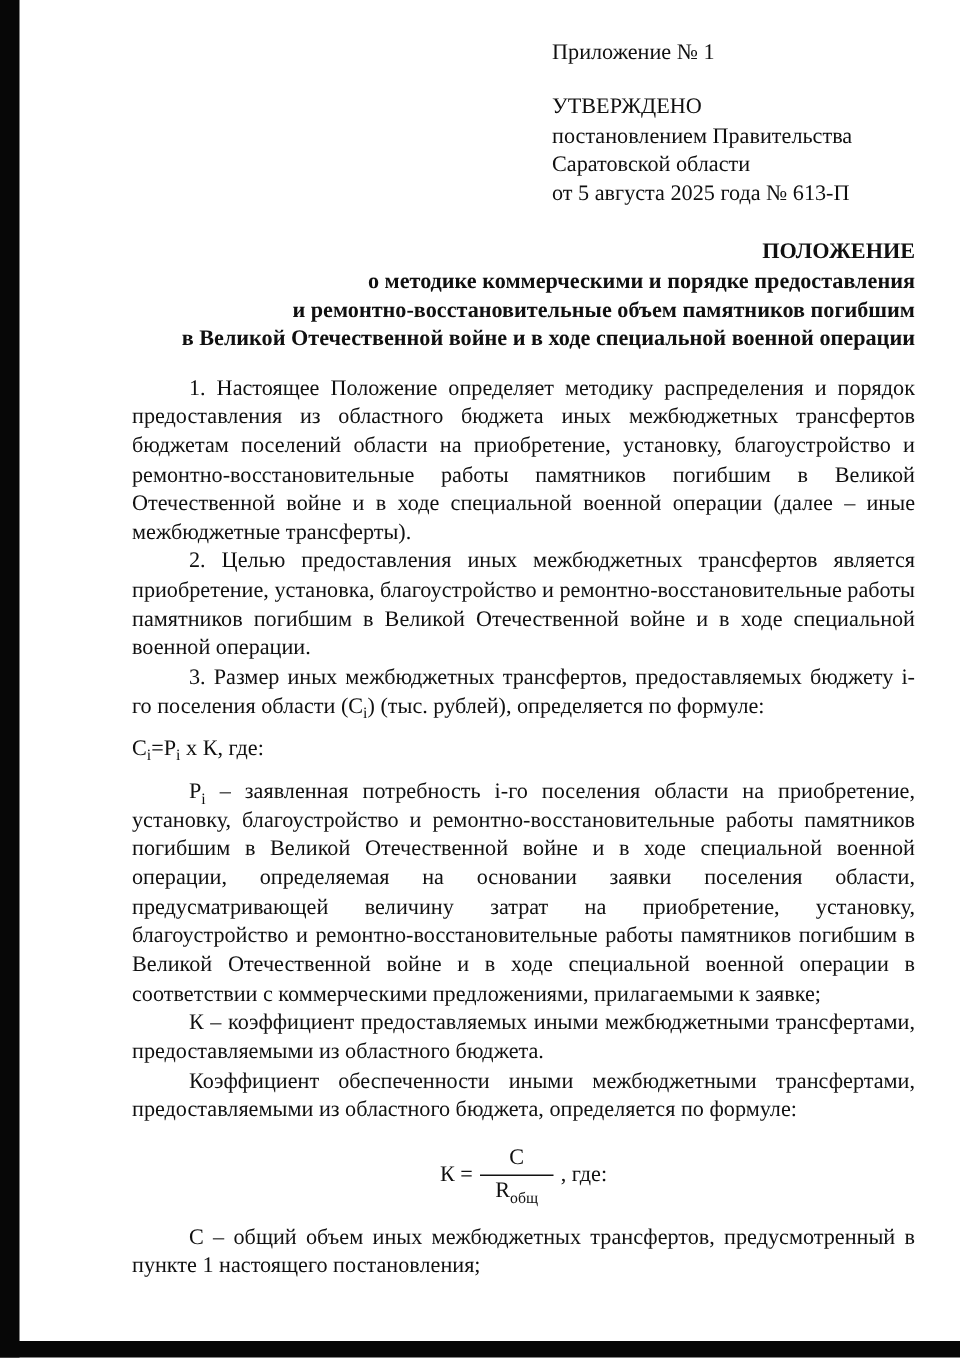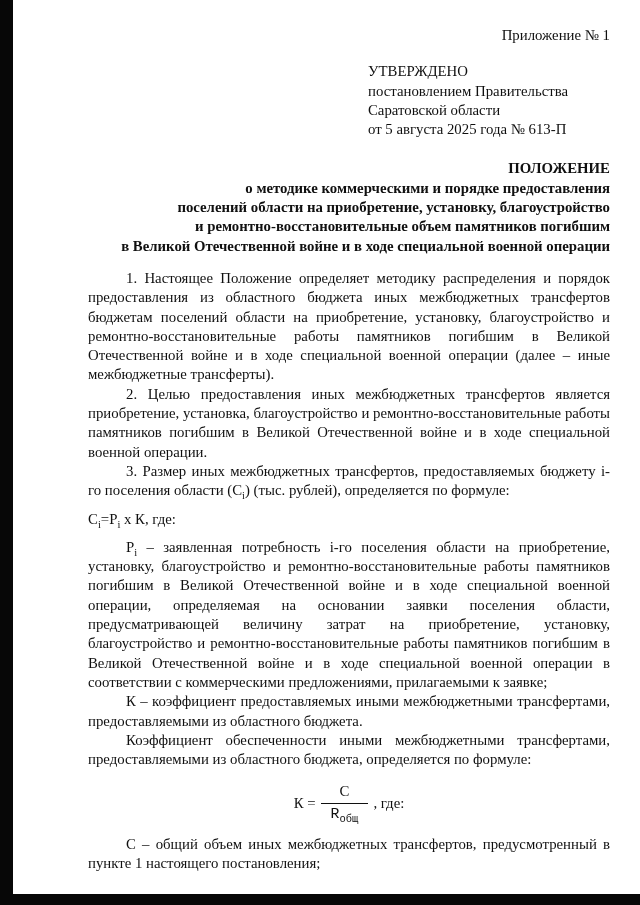--- a/index.html
+++ b/index.html
@@ -17,21 +17,21 @@
     width: 13px; height: 100%; background: #070707;
   }
   .scan-edge-bottom {
     position: absolute; left: 0; bottom: 0;
     width: 100%; height: 11px; background: #070707;
   }
   .content {
     position: absolute; left: 88px; top: 26px; width: 522px;
     font-size: 14.8px; line-height: 19.3px;
   }
-  .appendix { margin-left: 280px; text-align: right; }
+  .appendix { margin-left: 280px; }
   .approval { margin-top: 17px; margin-left: 280px; }
   .approval div { white-space: nowrap; }
   .title {
     margin-top: 20px;
     text-align: right;
     font-weight: bold;
   }
   .body-text { margin-top: 13px; }
   .para {
     margin: 0;
@@ -51,42 +51,41 @@
     margin: 13px 0 11px 0;
     text-indent: 0;
   }
   .frac {
     display: inline-block;
     text-align: center;
     vertical-align: middle;
     margin: 0 5px;
   }
   .frac .num { display: block; padding: 0 10px 1px 10px; }
-  .frac .den { display: block; border-top: 1.4px solid #101010; padding: 1px 10px 0 10px; font-family: Liberation Mono, monospace; }
+  .frac .den { display: block; border-top: 1.4px solid #101010; padding: 1px 10px 0 10px; }
 </style>
 </head>
 <body>
 
 <div class="page">
 
   <div class="content">
 
     <div class="appendix">Приложение № 1</div>
 
     <div class="approval">
       <div>УТВЕРЖДЕНО</div>
       <div>постановлением Правительства</div>
       <div>Саратовской области</div>
       <div>от 5 августа 2025 года № 613-П</div>
     </div>
 
     <div class="title">
       <div>ПОЛОЖЕНИЕ</div>
       <div>о методике коммерческими и порядке предоставления</div>
-      <div>поселений области на приобретение, установку, благоустройство</div>
       <div>и ремонтно-восстановительные объем памятников погибшим</div>
       <div>в Великой Отечественной войне и в ходе специальной военной операции</div>
     </div>
 
     <div class="body-text">
 
       <p class="para">1. Настоящее Положение определяет методику распределения и порядок предоставления из областного бюджета иных межбюджетных трансфертов бюджетам поселений области на приобретение, установку, благоустройство и ремонтно-восстановительные работы памятников погибшим в Великой Отечественной войне и в ходе специальной военной операции (далее – иные межбюджетные трансферты).</p>
 
       <p class="para">2. Целью предоставления иных межбюджетных трансфертов является приобретение, установка, благоустройство и ремонтно-восстановительные работы памятников погибшим в Великой Отечественной войне и в ходе специальной военной операции.</p>
 

